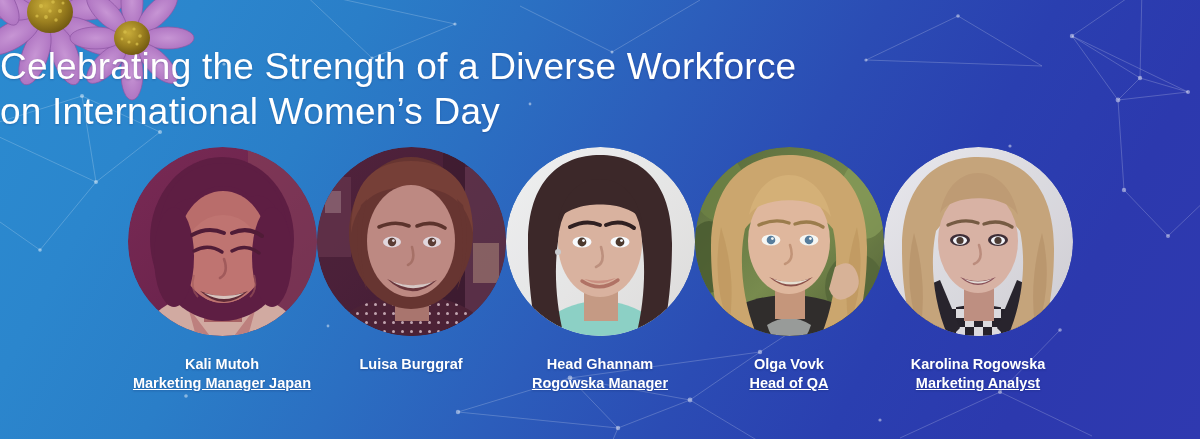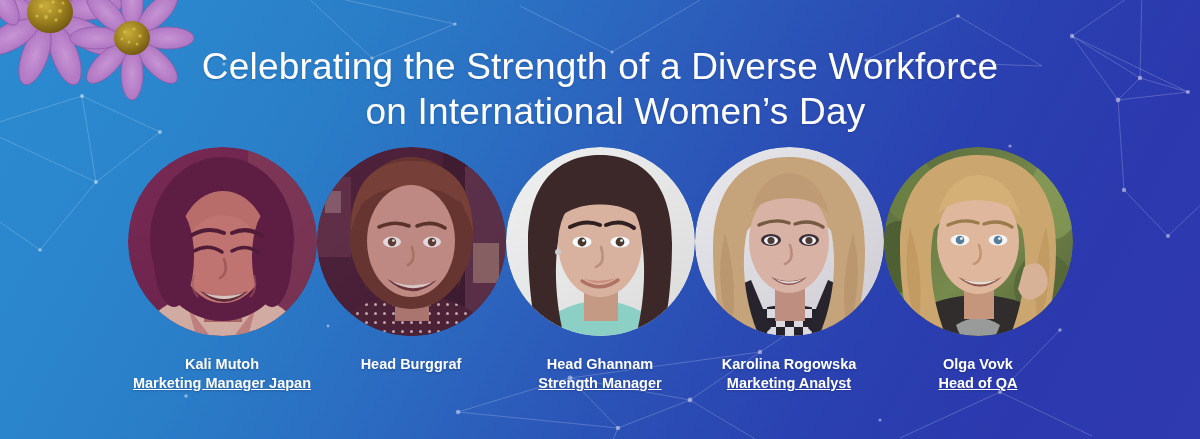--- a/index.html
+++ b/index.html
@@ -54,29 +54,29 @@
     height: 150px;
     pointer-events: none;
   }
 
   
   .headline {
     position: absolute;
     top: 44px;
     left: 0;
     width: 1200px;
-    text-align: center;
+    text-align: left;
     color: #ffffff;
     font-size: 37px;
     font-weight: 300;
     line-height: 45px;
     letter-spacing: 0.2px;
     text-shadow: 0 1px 2px rgba(10,30,90,0.25);
   }
-  .headline .l2 { display: block; padding-left: 31px; }
+  .headline .l2 { display: block; }
 
   
   .people {
     position: absolute;
     top: 147px;
     left: 0;
     width: 1200px;
     display: flex;
     justify-content: center;
     align-items: flex-start;
@@ -377,21 +377,21 @@
 
             <path d="M95 100 q4 14 -4 18" stroke="#b8836f" stroke-width="2.6" fill="none" stroke-linecap="round"></path>
 
             <path d="M70 132 q25 24 50 1 q-25 12 -50 -1 Z" fill="#6d3a3a"></path>
             <path d="M74 134 q22 14 42 1 q-21 7 -42 -1 Z" fill="#f2ece2"></path>
             <rect width="189" height="189" fill="#5a2340" opacity="0.18"></rect>
           </g>
         </svg>
       </div>
       <div class="caption">
-        <span>Head Burggraf</span>
+        <span>Luisa Burggraf</span>
       </div>
     </div>
 
     <div class="person">
       <div class="avatar">
         <svg width="189" height="189" viewBox="0 0 189 189" aria-hidden="true">
           <defs>
             <clipPath id="c3">
                 <circle cx="94.5" cy="94.5" r="94.5"></circle>
               </clipPath>
@@ -428,21 +428,82 @@
             <path d="M76 134 q18 12 36 -1" stroke="#b5705f" stroke-width="3.4" fill="none" stroke-linecap="round"></path>
             <path d="M78 132 q16 9 32 -1 q-16 5 -32 1 Z" fill="#d08f7d"></path>
 
             <circle cx="52" cy="105" r="3" fill="#cfcfcf"></circle>
             <rect width="189" height="189" fill="#6aa2cf" opacity="0.05"></rect>
           </g>
         </svg>
       </div>
       <div class="caption">
         <span>Head Ghannam</span>
-        <span class="role">Strength Manager</span>
+        <span class="role">Rogowska Manager</span>
+      </div>
+    </div>
+
+    <div class="person">
+      <div class="avatar">
+        <svg width="189" height="189" viewBox="0 0 189 189" aria-hidden="true">
+          <defs>
+            <clipPath id="c4">
+                <circle cx="94.5" cy="94.5" r="94.5"></circle>
+              </clipPath>
+            <linearGradient id="bg4" x1="0" y1="0" x2="1" y2="1">
+              <stop offset="0%" stop-color="#55673a"></stop>
+                <stop offset="55%" stop-color="#7b8e50"></stop>
+                <stop offset="100%" stop-color="#4d5c34"></stop>
+            </linearGradient>
+          </defs>
+          <g clip-path="url(#c4)">
+            <rect width="189" height="189" fill="url(#bg4)"></rect>
+
+            <ellipse cx="24" cy="40" rx="26" ry="34" fill="#6f8446" opacity="0.85"></ellipse>
+            <ellipse cx="14" cy="110" rx="22" ry="36" fill="#47592f" opacity="0.8"></ellipse>
+            <ellipse cx="170" cy="52" rx="26" ry="40" fill="#8aa05c" opacity="0.7"></ellipse>
+            <ellipse cx="160" cy="140" rx="30" ry="34" fill="#55673a" opacity="0.8"></ellipse>
+
+            <ellipse cx="94" cy="210" rx="92" ry="62" fill="#2e2a2c"></ellipse>
+
+            <path d="M72 178 q22 -14 44 0 q-6 20 -22 22 q-16 -2 -22 -22 Z" fill="#9d9fa0"></path>
+
+            <rect x="80" y="136" width="30" height="36" fill="#cc9a80"></rect>
+
+            <path d="M16 100 C16 34 52 8 94 8 C136 8 172 34 172 100 C172 146 164 178 158 189 L126 189 C142 150 144 110 138 82 C120 56 68 56 50 82 C44 110 46 150 62 189 L30 189 C24 178 16 146 16 100 Z" fill="#d3ab72"></path>
+            <path d="M26 80 q16 50 8 100 q-18 -48 -8 -100 Z" fill="#c49a62" opacity="0.7"></path>
+            <path d="M162 80 q-16 50 -8 100 q18 -48 8 -100 Z" fill="#c49a62" opacity="0.7"></path>
+
+            <ellipse cx="94" cy="94" rx="41" ry="53" fill="#e8bda4"></ellipse>
+
+            <path d="M54 68 C60 40 78 28 94 28 C110 28 130 40 136 70 C124 48 66 48 54 68 Z" fill="#dcb57c"></path>
+
+            <path d="M64 78 q16 -7 30 -2" stroke="#a07e4e" stroke-width="3.4" fill="none" stroke-linecap="round"></path>
+            <path d="M100 77 q15 -5 28 3" stroke="#a07e4e" stroke-width="3.4" fill="none" stroke-linecap="round"></path>
+
+            <ellipse cx="76" cy="93" rx="9.4" ry="5.5" fill="#fff"></ellipse>
+            <ellipse cx="114" cy="93" rx="9.4" ry="5.5" fill="#fff"></ellipse>
+            <circle cx="76" cy="93" r="4.3" fill="#587fa3"></circle>
+            <circle cx="114" cy="93" r="4.3" fill="#587fa3"></circle>
+            <circle cx="77.4" cy="91.6" r="1.4" fill="#fff"></circle>
+            <circle cx="115.4" cy="91.6" r="1.4" fill="#fff"></circle>
+
+            <path d="M95 98 q5 15 -5 19" stroke="#c9977d" stroke-width="2.5" fill="none" stroke-linecap="round"></path>
+
+            <path d="M74 130 q22 19 44 0 q-22 10 -44 0 Z" fill="#8e4f4b"></path>
+            <path d="M78 132 q18 11 36 0 q-18 6 -36 0 Z" fill="#f0e8dc"></path>
+
+            <path d="M140 120 q16 -10 22 6 q6 16 -8 24 q-14 8 -20 -8 Z" fill="#e0b79e"></path>
+            <rect width="189" height="189" fill="#5a6a3a" opacity="0.06"></rect>
+          </g>
+        </svg>
+      </div>
+      <div class="caption">
+        <span>Olga Vovk</span>
+        <span class="role">Head of QA</span>
       </div>
     </div>
 
     <div class="person">
       <div class="avatar">
         <svg width="189" height="189" viewBox="0 0 189 189" aria-hidden="true">
           <defs>
             <clipPath id="c5">
                 <circle cx="94.5" cy="94.5" r="94.5"></circle>
               </clipPath>
@@ -491,75 +552,14 @@
             <rect width="189" height="189" fill="#4a5fb0" opacity="0.07"></rect>
           </g>
         </svg>
       </div>
       <div class="caption">
         <span>Karolina Rogowska</span>
         <span class="role">Marketing Analyst</span>
       </div>
     </div>
 
-    <div class="person">
-      <div class="avatar">
-        <svg width="189" height="189" viewBox="0 0 189 189" aria-hidden="true">
-          <defs>
-            <clipPath id="c4">
-                <circle cx="94.5" cy="94.5" r="94.5"></circle>
-              </clipPath>
-            <linearGradient id="bg4" x1="0" y1="0" x2="1" y2="1">
-              <stop offset="0%" stop-color="#55673a"></stop>
-                <stop offset="55%" stop-color="#7b8e50"></stop>
-                <stop offset="100%" stop-color="#4d5c34"></stop>
-            </linearGradient>
-          </defs>
-          <g clip-path="url(#c4)">
-            <rect width="189" height="189" fill="url(#bg4)"></rect>
-
-            <ellipse cx="24" cy="40" rx="26" ry="34" fill="#6f8446" opacity="0.85"></ellipse>
-            <ellipse cx="14" cy="110" rx="22" ry="36" fill="#47592f" opacity="0.8"></ellipse>
-            <ellipse cx="170" cy="52" rx="26" ry="40" fill="#8aa05c" opacity="0.7"></ellipse>
-            <ellipse cx="160" cy="140" rx="30" ry="34" fill="#55673a" opacity="0.8"></ellipse>
-
-            <ellipse cx="94" cy="210" rx="92" ry="62" fill="#2e2a2c"></ellipse>
-
-            <path d="M72 178 q22 -14 44 0 q-6 20 -22 22 q-16 -2 -22 -22 Z" fill="#9d9fa0"></path>
-
-            <rect x="80" y="136" width="30" height="36" fill="#cc9a80"></rect>
-
-            <path d="M16 100 C16 34 52 8 94 8 C136 8 172 34 172 100 C172 146 164 178 158 189 L126 189 C142 150 144 110 138 82 C120 56 68 56 50 82 C44 110 46 150 62 189 L30 189 C24 178 16 146 16 100 Z" fill="#d3ab72"></path>
-            <path d="M26 80 q16 50 8 100 q-18 -48 -8 -100 Z" fill="#c49a62" opacity="0.7"></path>
-            <path d="M162 80 q-16 50 -8 100 q18 -48 8 -100 Z" fill="#c49a62" opacity="0.7"></path>
-
-            <ellipse cx="94" cy="94" rx="41" ry="53" fill="#e8bda4"></ellipse>
-
-            <path d="M54 68 C60 40 78 28 94 28 C110 28 130 40 136 70 C124 48 66 48 54 68 Z" fill="#dcb57c"></path>
-
-            <path d="M64 78 q16 -7 30 -2" stroke="#a07e4e" stroke-width="3.4" fill="none" stroke-linecap="round"></path>
-            <path d="M100 77 q15 -5 28 3" stroke="#a07e4e" stroke-width="3.4" fill="none" stroke-linecap="round"></path>
-
-            <ellipse cx="76" cy="93" rx="9.4" ry="5.5" fill="#fff"></ellipse>
-            <ellipse cx="114" cy="93" rx="9.4" ry="5.5" fill="#fff"></ellipse>
-            <circle cx="76" cy="93" r="4.3" fill="#587fa3"></circle>
-            <circle cx="114" cy="93" r="4.3" fill="#587fa3"></circle>
-            <circle cx="77.4" cy="91.6" r="1.4" fill="#fff"></circle>
-            <circle cx="115.4" cy="91.6" r="1.4" fill="#fff"></circle>
-
-            <path d="M95 98 q5 15 -5 19" stroke="#c9977d" stroke-width="2.5" fill="none" stroke-linecap="round"></path>
-
-            <path d="M74 130 q22 19 44 0 q-22 10 -44 0 Z" fill="#8e4f4b"></path>
-            <path d="M78 132 q18 11 36 0 q-18 6 -36 0 Z" fill="#f0e8dc"></path>
-
-            <path d="M140 120 q16 -10 22 6 q6 16 -8 24 q-14 8 -20 -8 Z" fill="#e0b79e"></path>
-            <rect width="189" height="189" fill="#5a6a3a" opacity="0.06"></rect>
-          </g>
-        </svg>
-      </div>
-      <div class="caption">
-        <span>Olga Vovk</span>
-        <span class="role">Head of QA</span>
-      </div>
-    </div>
-
   </div>
 </div>
 
 </body></html>

